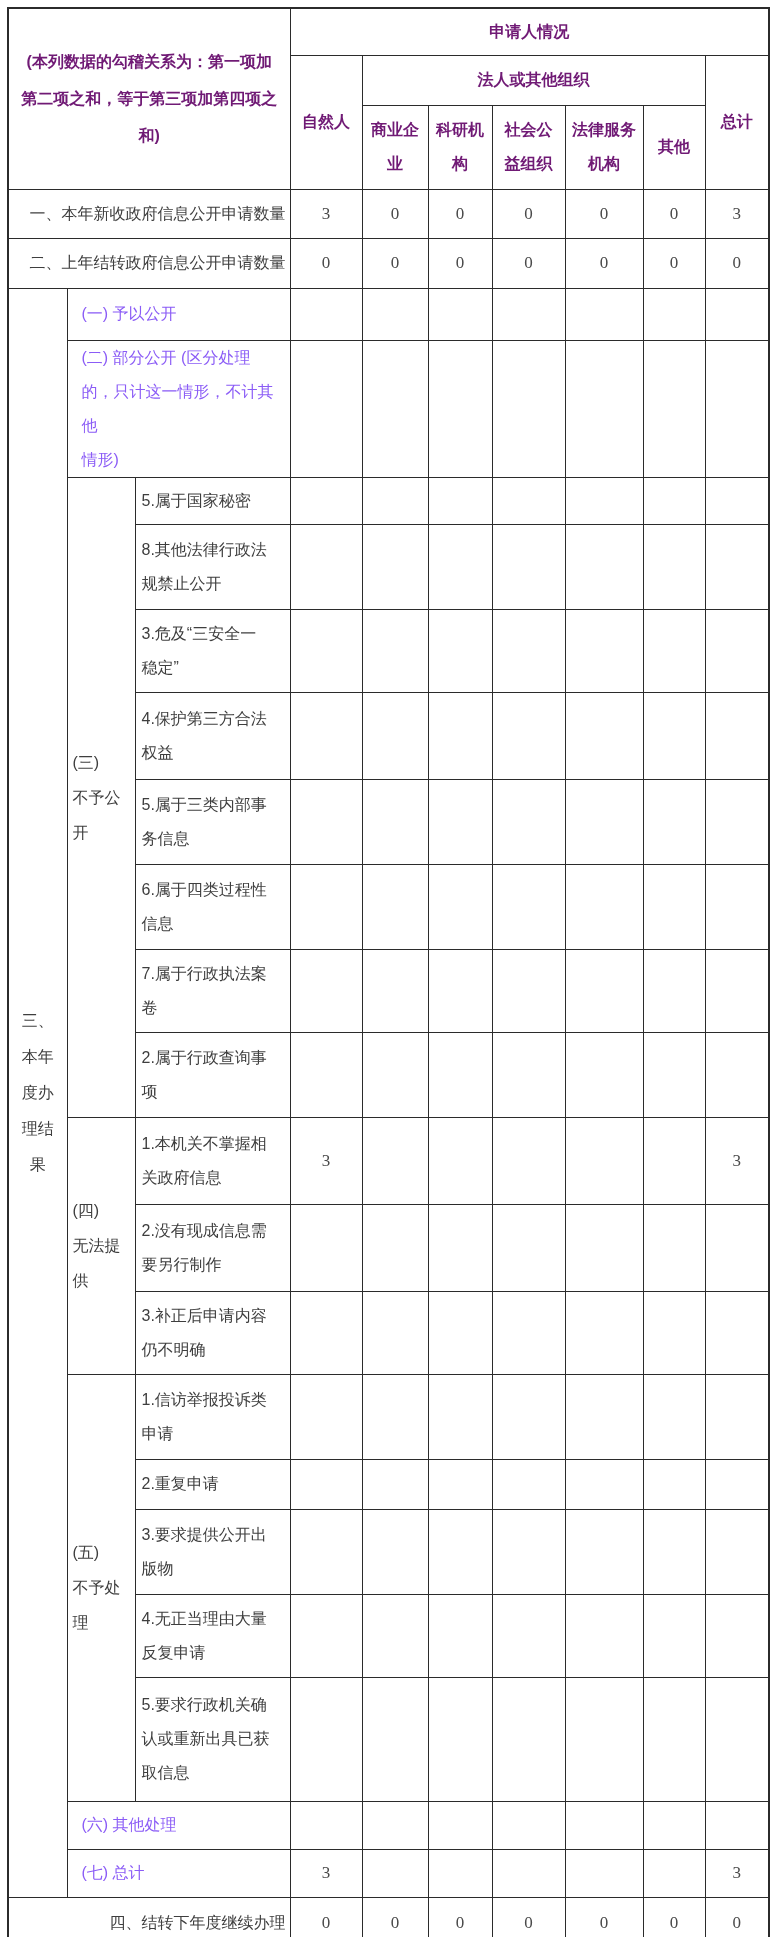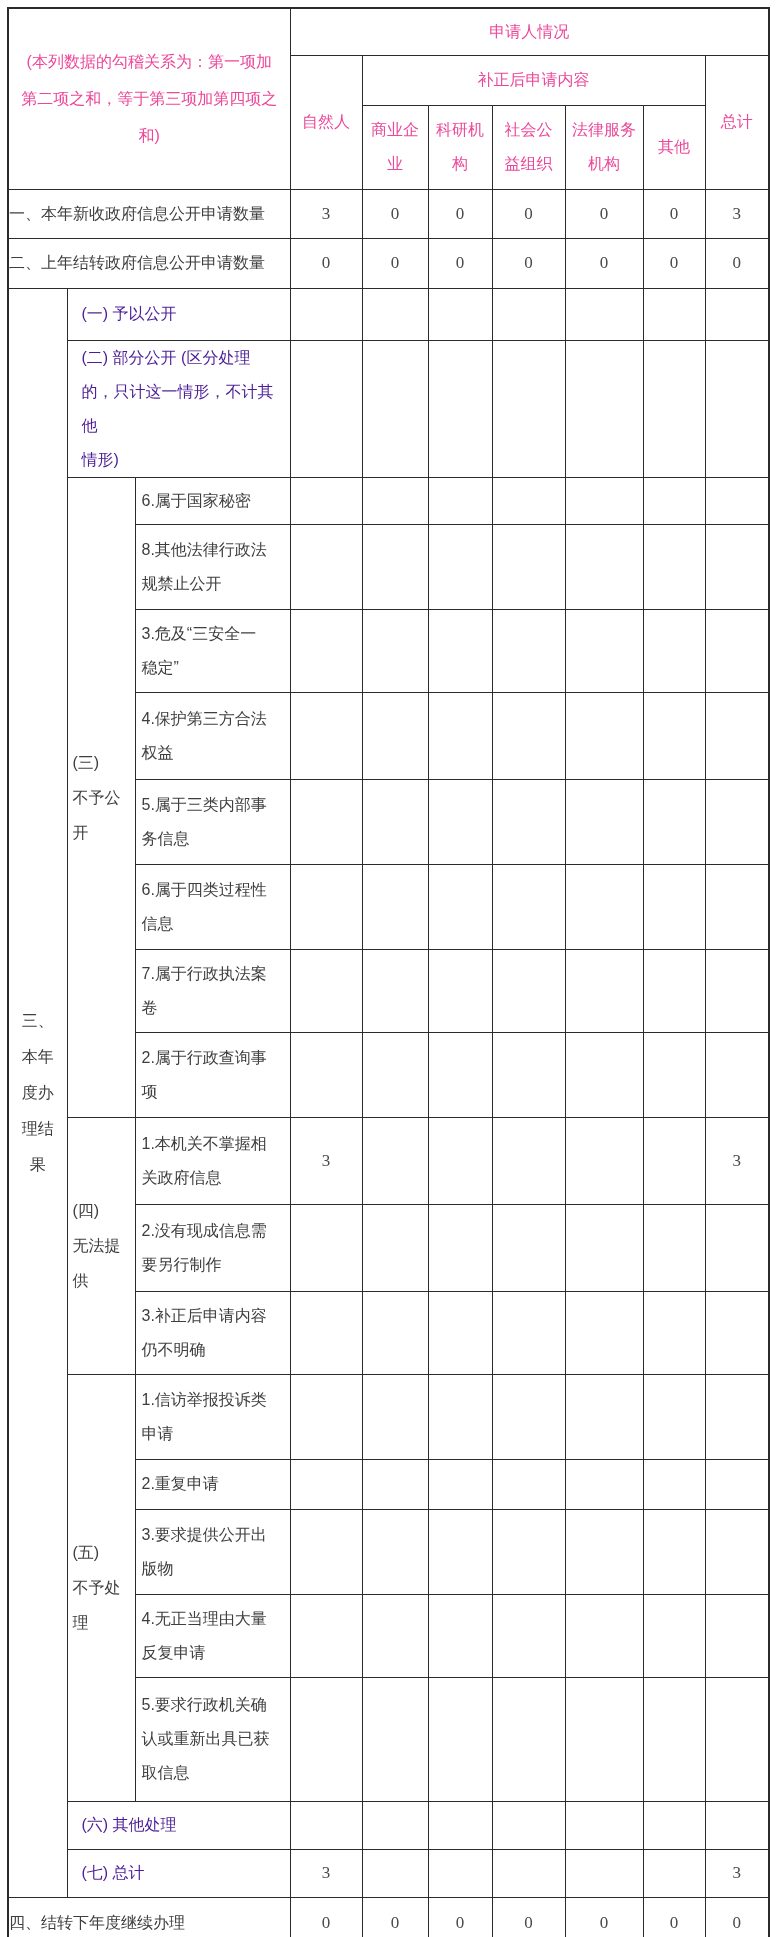--- a/index.html
+++ b/index.html
@@ -23,46 +23,46 @@
     border: 2px solid #2b2b2b;
   }
   table.report th,
   table.report td {
     border: 1px solid #2b2b2b;
     box-sizing: border-box;
     vertical-align: middle;
     overflow: hidden;
   }
   th {
-    font-weight: normal;
+    font-weight: bold;
     text-align: center;
-    color: #ec4899;
+    color: #701a75;
     font-size: 16px;
     line-height: 34px;
     white-space: pre-line;
   }
   th.note {
     font-size: 16px;
     line-height: 37px;
     text-align: center;
     white-space: pre-line;
     padding: 16px 6px;
   }
   td.rowlabel {
-    text-align: left;
+    text-align: right;
     padding: 0 4px 0 0;
     color: #3e3e3e;
     font-size: 16px;
     line-height: 34px;
     white-space: pre-line;
   }
   td.sublabel {
     text-align: left;
     padding: 0 4px 0 14px;
-    color: #4c1d95;
+    color: #8b5cf6;
     font-size: 16px;
     line-height: 34px;
     white-space: pre-line;
   }
   td.itemlabel {
     text-align: left;
     padding: 0 4px 0 6px;
     color: #3e3e3e;
     font-size: 16px;
     line-height: 34px;
@@ -111,21 +111,21 @@
 
     <tbody>
         <tr style="height:47px">
       <th class="note" colspan="3" rowspan="3">(本列数据的勾稽关系为：第一项加
 第二项之和，等于第三项加第四项之
 和)</th>
       <th colspan="7">申请人情况</th>
     </tr>
     <tr style="height:50px">
       <th rowspan="2">自然人</th>
-      <th colspan="5">补正后申请内容</th>
+      <th colspan="5">法人或其他组织</th>
       <th rowspan="2">总计</th>
     </tr>
     <tr style="height:84px">
       <th>商业企
 业</th>
       <th>科研机
 构</th>
       <th>社会公
 益组织</th>
       <th>法律服务
@@ -179,21 +179,21 @@
           <td class="val"></td>
           <td class="val"></td>
           <td class="val"></td>
           <td class="val"></td>
         </tr>
 
     <tr style="height:47px">
       <td class="catlabel" rowspan="8">(三)
 不予公
 开</td>
-      <td class="itemlabel">6.属于国家秘密</td>
+      <td class="itemlabel">5.属于国家秘密</td>
     <td class="val"></td>
           <td class="val"></td>
           <td class="val"></td>
           <td class="val"></td>
           <td class="val"></td>
           <td class="val"></td>
           <td class="val"></td>
         </tr>
     <tr style="height:85px">
       <td class="itemlabel">8.其他法律行政法

